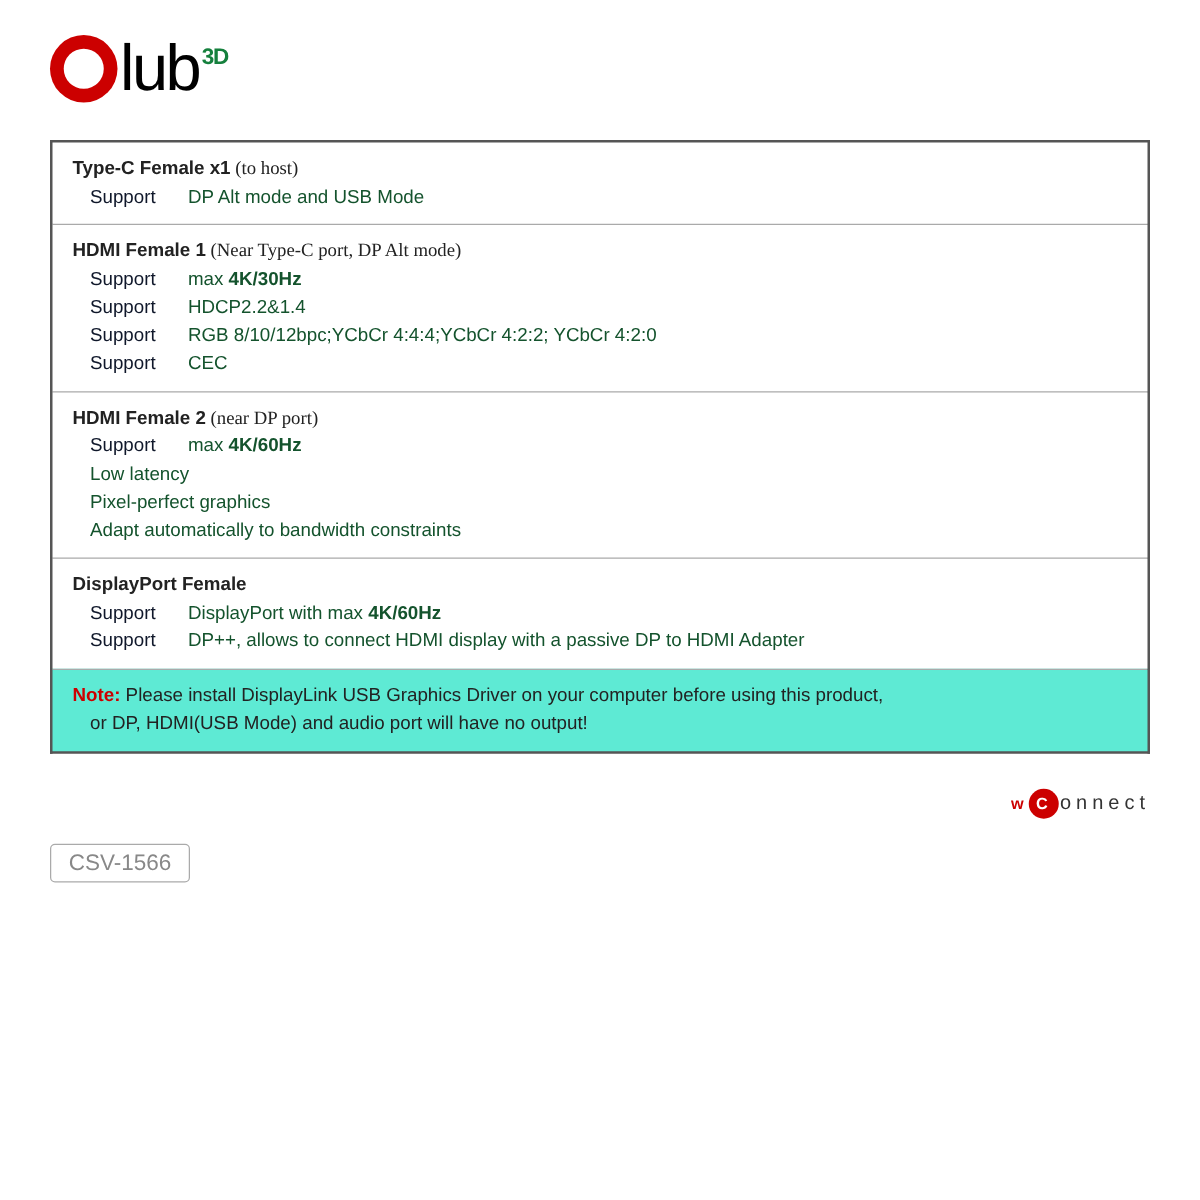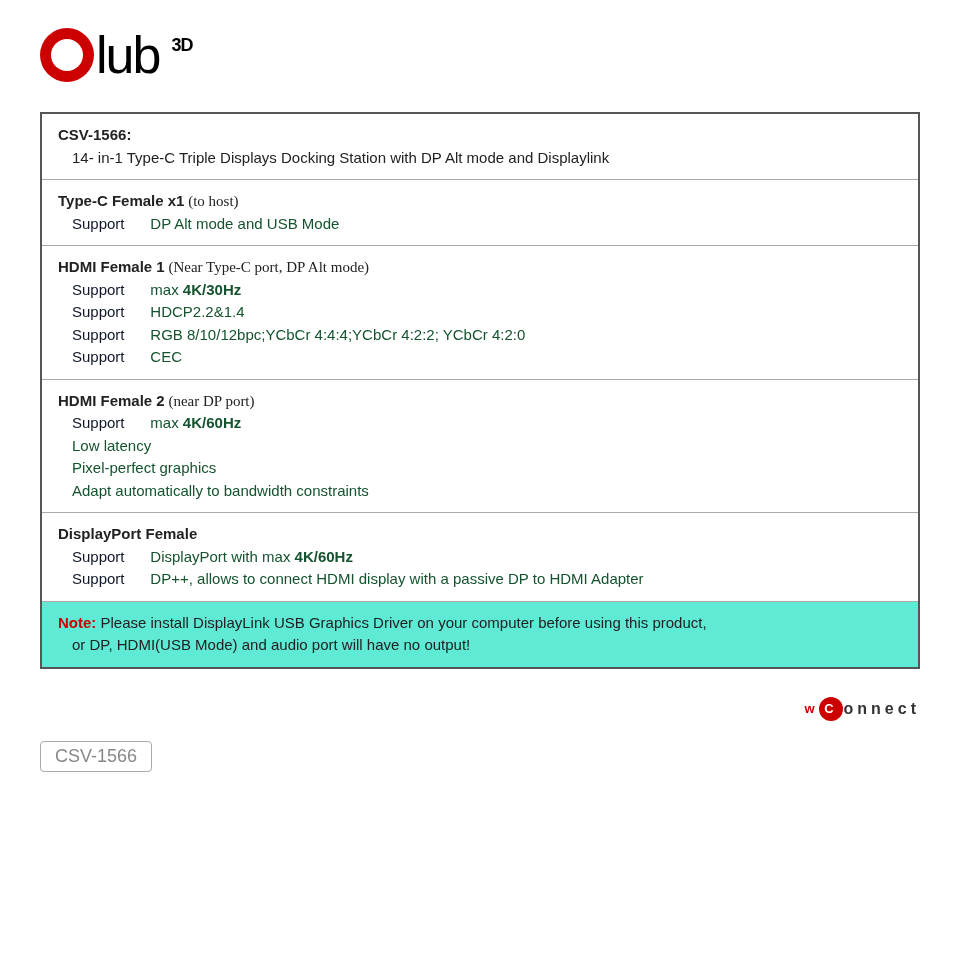--- a/index.html
+++ b/index.html
@@ -76,23 +76,23 @@
     .logo-text {
       font-size: 52px;
       font-weight: 400;
       color: #000000;
       letter-spacing: -2px;
     }
 
     .logo-3d {
       font-size: 18px;
       font-weight: 700;
-      color: #000000;
+      color: #15803d;
       vertical-align: super;
-      margin-left: 12px;
+      margin-left: 2px;
       margin-top: -20px;
     }
 
     
     .main-content {
       margin: 10px 40px 20px 40px;
     }
 
     .spec-table {
       width: 100%;
@@ -179,21 +179,21 @@
       border-radius: 50%;
       background: #cc0000;
       color: white;
       font-size: 13px;
       font-weight: 900;
       margin-right: 1px;
     }
 
     .wconnect-text {
       font-size: 16px;
-      font-weight: 700;
+      font-weight: 400;
       letter-spacing: 4px;
       color: #333333;
     }
 
     
     .footer-model {
       padding: 6px 40px 12px 40px;
     }
 
     .footer-model-box {
@@ -224,28 +224,20 @@
         <span class="logo-text">lub</span>
           <span class="logo-3d">3D</span>
       </div>
     </div>
   </div>
 
   <div class="main-content">
     <table class="spec-table">
 
       <tbody>
-          <tr>
-        <td>
-          <div class="section-header">
-            <span class="bold-part">CSV-1566:</span>
-          </div>
-          <div class="indent">14- in-1 Type-C Triple Displays Docking Station with DP Alt mode and Displaylink</div>
-        </td>
-      </tr>
 
       <tr>
         <td>
           <div class="section-header">
             <span class="bold-part">Type-C Female x1</span><span class="normal-part"> (to host)</span>
           </div>
           <div class="indent">
             <span class="support-label">Support</span>&nbsp;&nbsp;<span class="support-value">DP Alt mode and USB Mode</span>
           </div>
         </td>

